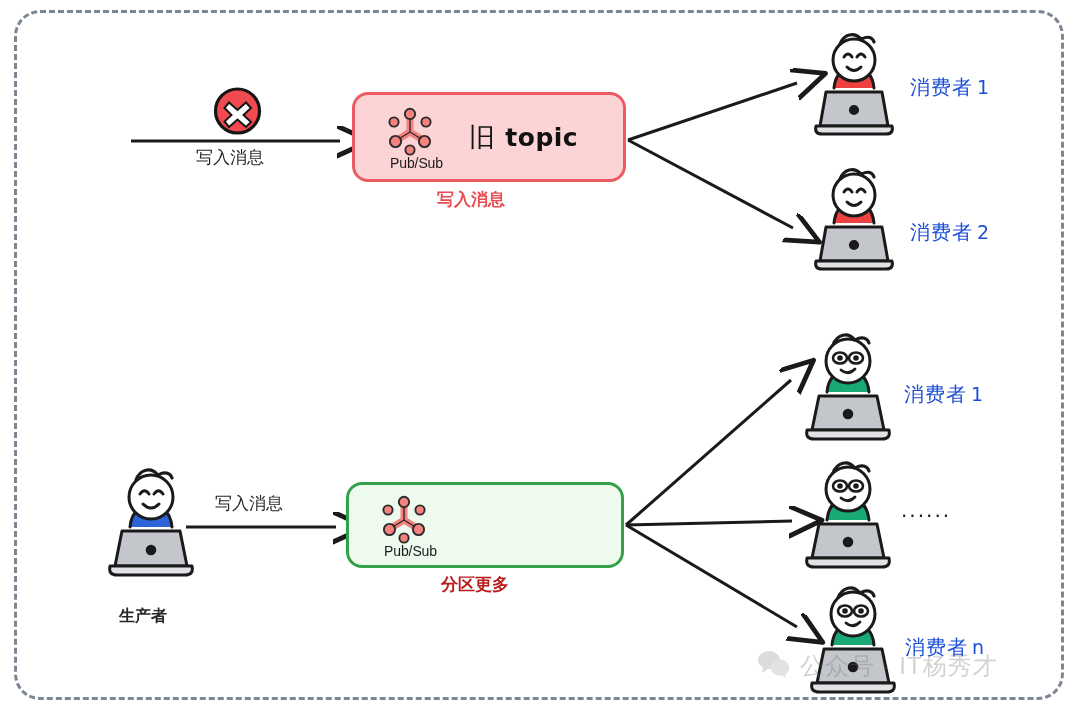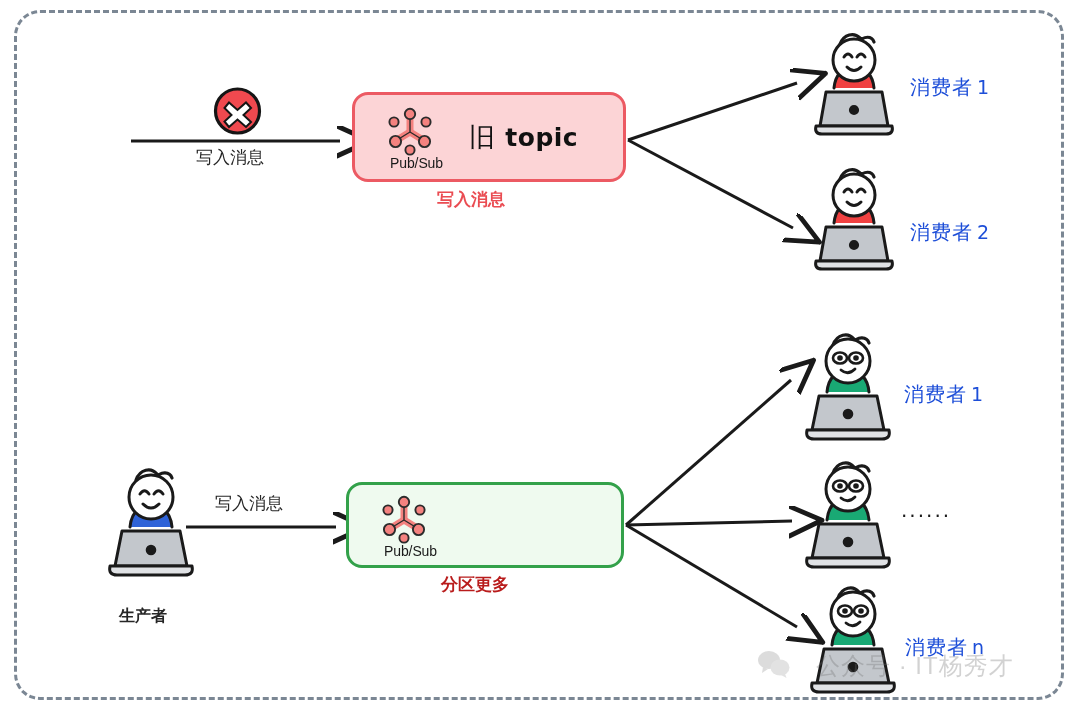--- a/index.html
+++ b/index.html
@@ -150,21 +150,21 @@
   
   .err-badge { position: absolute; left: 210px; top: 83px; }
 
   
   .watermark {
     position: absolute;
     left: 757px;
     top: 650px;
     display: flex;
     align-items: flex-end;
-    gap: 25px;
+    gap: 9px;
     opacity: 0.30;
   }
   .watermark .wm-text {
     font-family: "Liberation Sans", "DejaVu Sans", sans-serif;
     font-size: 24px;
     color: #6d6d6d;
     white-space: nowrap;
     letter-spacing: 1px;
   }
 </style>

